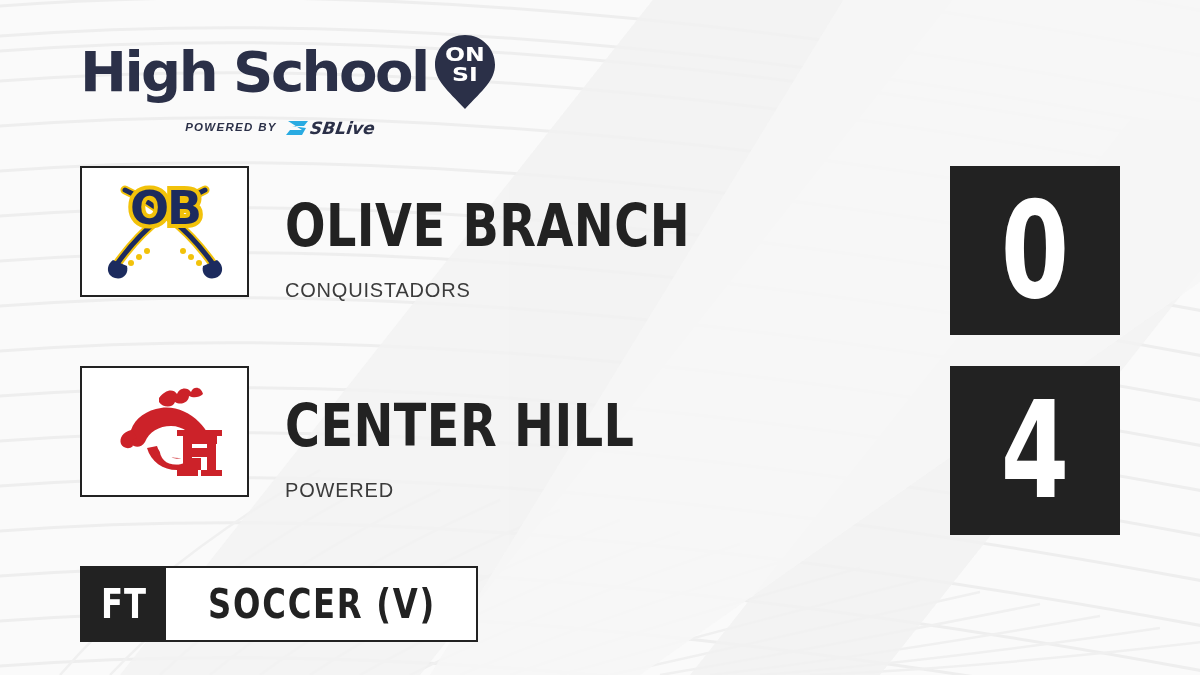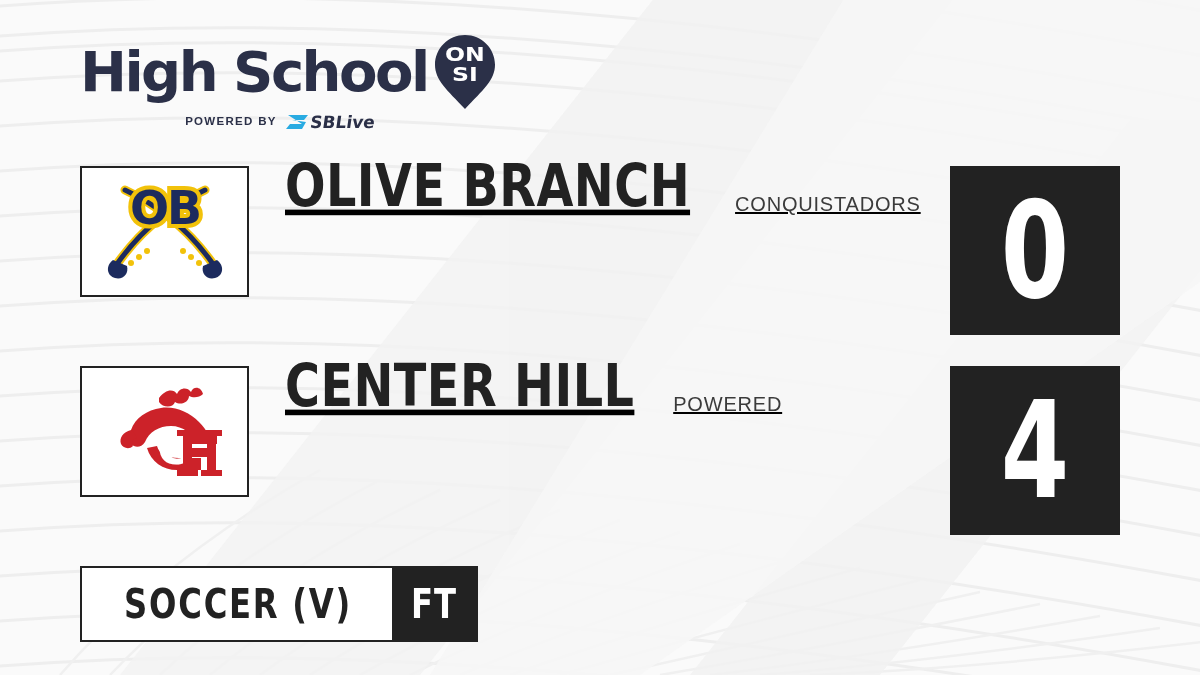--- a/index.html
+++ b/index.html
@@ -38,21 +38,21 @@
     letter-spacing:-2.5px;
     color:#2b3048;
     line-height:1;
     transform:scaleX(1.02);
     transform-origin:left center;
   }
   .pin { margin-left:12px; width:64px; height:76px; display:block; }
 
   #brand-bottom {
     display:flex; align-items:center; justify-content:center;
-    margin-top:1px; margin-left:6px;
+    margin-top:7px; margin-left:6px;font-style:italic;
   }
   .powered-by {
     font-size:11.5px; font-weight:bold; letter-spacing:1.3px;
     color:#2b3048;
     font-family:"Liberation Sans", sans-serif;
   }
   .sblive-mark { margin-left:9px; display:flex; align-items:center; }
 
   
   .team-row { position:absolute; left:0; right:0; z-index:5; }
@@ -64,21 +64,21 @@
     width:169px; height:131px;
     background:#ffffff;
     border:2px solid #222222;
     display:flex; align-items:center; justify-content:center;
   }
   .logo-box svg { width:128px; height:128px; display:block; }
 
   .team-text {
     position:absolute; left:285px; top:0;
     height:169px;
-    display:flex; justify-content:center;text-decoration:underline;
+    display:flex; flex-direction:column; justify-content:center;
   }
   .team-name {
     font-family:"DejaVu Sans", sans-serif;
     font-weight:bold;
     font-size:53px;
     line-height:1;
     letter-spacing:0.5px;
     color:#222222;
     transform:scaleX(0.9) scaleY(1.12);
     transform-origin:left center;
@@ -301,21 +301,21 @@
     <div class="team-text">
       <div class="team-name">CENTER HILL</div>
       <div class="team-mascot">POWERED</div>
     </div>
     <div class="score-box">
       <span class="score-value">4</span>
     </div>
   </div>
 
   <div id="status-bar">
+    <div id="status-period">
+      <span class="txt">FT</span>
+    </div>
     <div id="status-sport">
       <span class="txt">SOCCER (V)</span>
     </div>
-    <div id="status-period">
-      <span class="txt">FT</span>
-    </div>
   </div>
 
 </div>
 
 </body></html>

